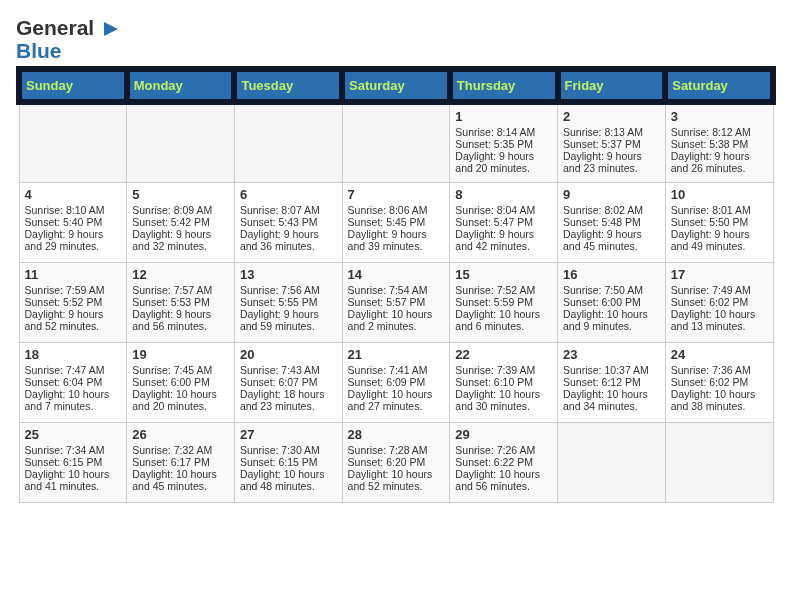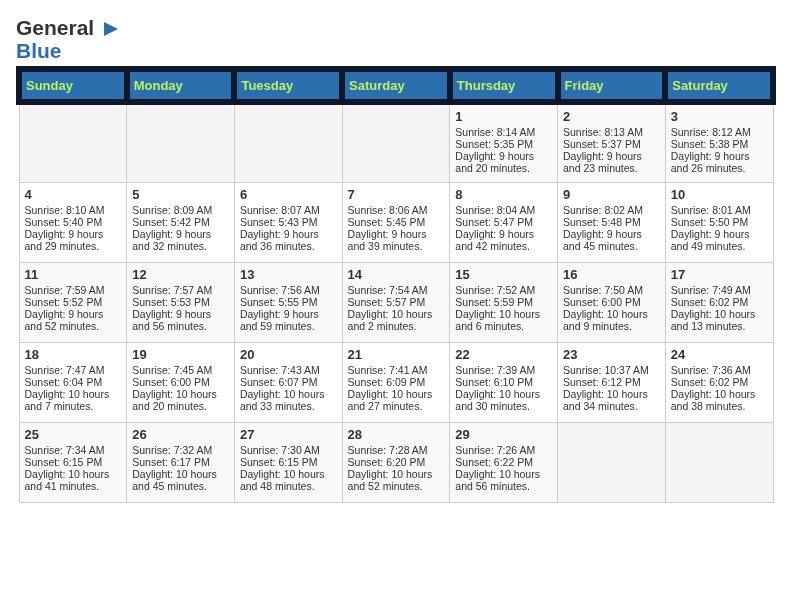--- a/index.html
+++ b/index.html
@@ -230,21 +230,21 @@
         <td>
           <span class="day-num">19</span>
           <div>Sunrise: 7:45 AM</div>
           <div>Sunset: 6:00 PM</div>
           <div>Daylight: 10 hours and 20 minutes.</div>
         </td>
         <td>
           <span class="day-num">20</span>
           <div>Sunrise: 7:43 AM</div>
           <div>Sunset: 6:07 PM</div>
-          <div>Daylight: 10 hours and 33 minutes.</div>
+          <div>Daylight: 18 hours and 23 minutes.</div>
         </td>
         <td>
           <span class="day-num">21</span>
           <div>Sunrise: 7:41 AM</div>
           <div>Sunset: 6:09 PM</div>
           <div>Daylight: 10 hours and 27 minutes.</div>
         </td>
         <td>
           <span class="day-num">22</span>
           <div>Sunrise: 7:39 AM</div>

